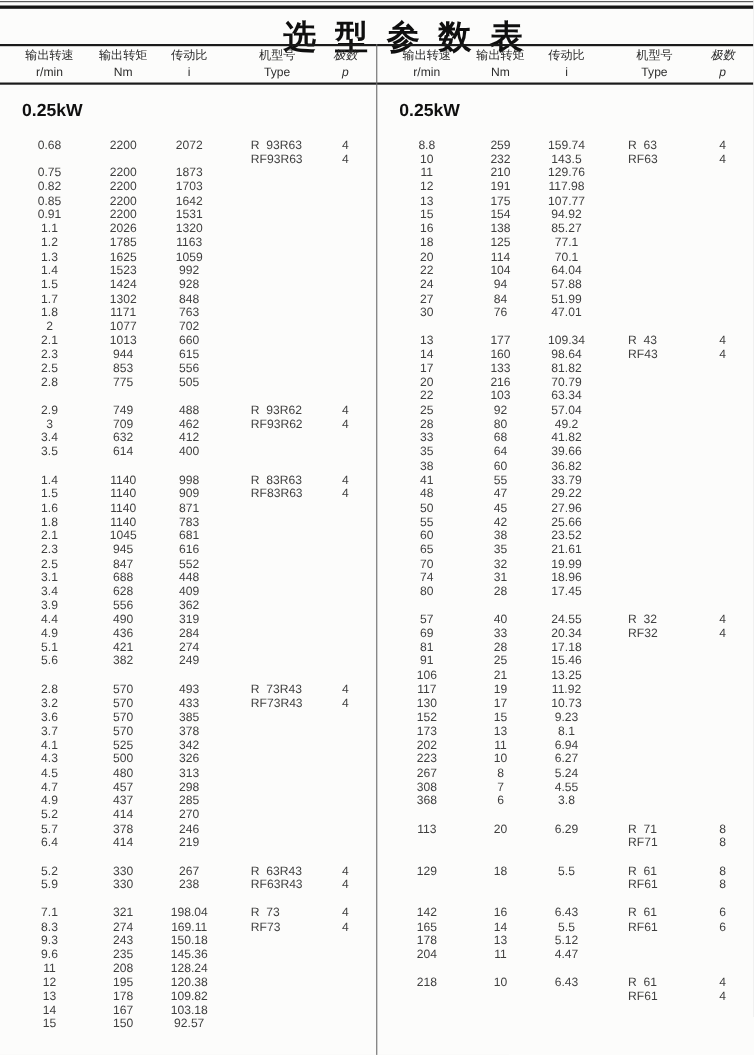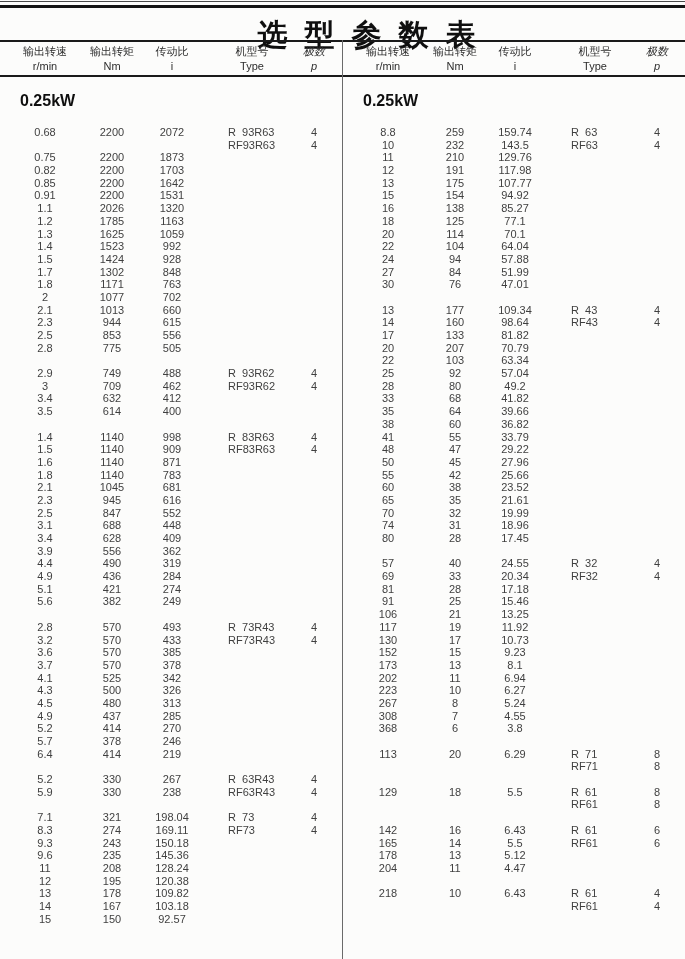--- a/index.html
+++ b/index.html
@@ -408,20 +408,27 @@
             <span class="cell c5"></span>
           </div>
           <div class="row">
             <span class="cell c1">4.5</span>
             <span class="cell c2">480</span>
             <span class="cell c3">313</span>
             <span class="cell c4"></span>
             <span class="cell c5"></span>
           </div>
           <div class="row">
+            <span class="cell c1">4.7</span>
+            <span class="cell c2">457</span>
+            <span class="cell c3">298</span>
+            <span class="cell c4"></span>
+            <span class="cell c5"></span>
+          </div>
+          <div class="row">
             <span class="cell c1">4.9</span>
             <span class="cell c2">437</span>
             <span class="cell c3">285</span>
             <span class="cell c4"></span>
             <span class="cell c5"></span>
           </div>
           <div class="row">
             <span class="cell c1">5.2</span>
             <span class="cell c2">414</span>
             <span class="cell c3">270</span>
@@ -640,21 +647,21 @@
           </div>
           <div class="row">
             <span class="cell c1">17</span>
             <span class="cell c2">133</span>
             <span class="cell c3">81.82</span>
             <span class="cell c4"></span>
             <span class="cell c5"></span>
           </div>
           <div class="row">
             <span class="cell c1">20</span>
-            <span class="cell c2">207</span>
+            <span class="cell c2">216</span>
             <span class="cell c3">70.79</span>
             <span class="cell c4"></span>
             <span class="cell c5"></span>
           </div>
           <div class="row">
             <span class="cell c1">22</span>
             <span class="cell c2">103</span>
             <span class="cell c3">63.34</span>
             <span class="cell c4"></span>
             <span class="cell c5"></span>

